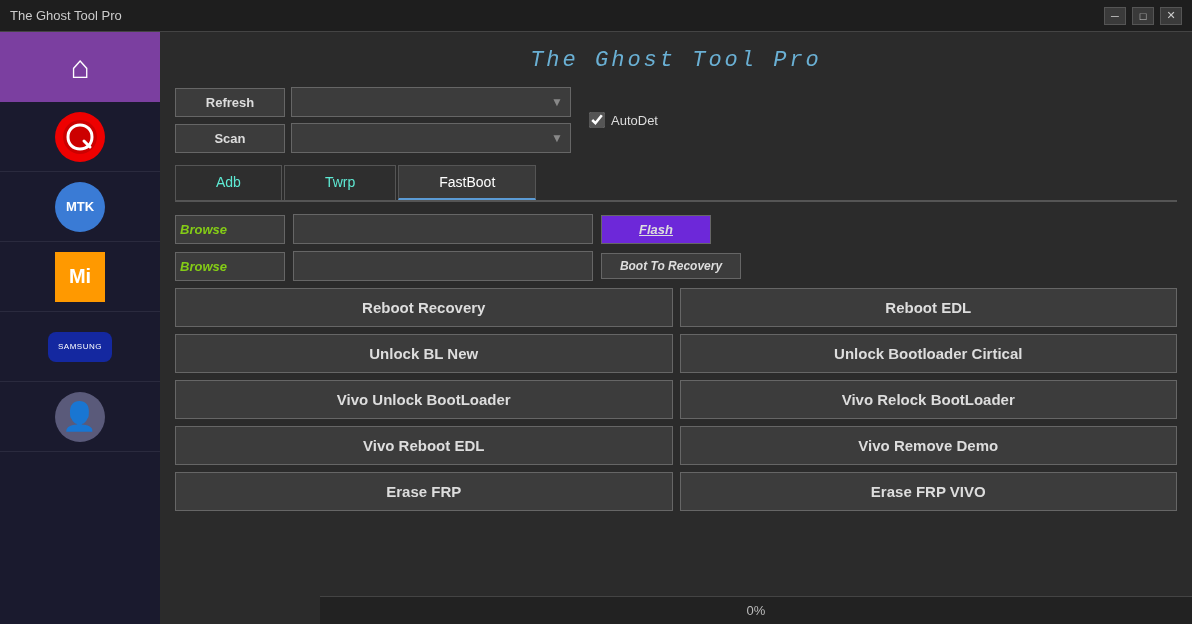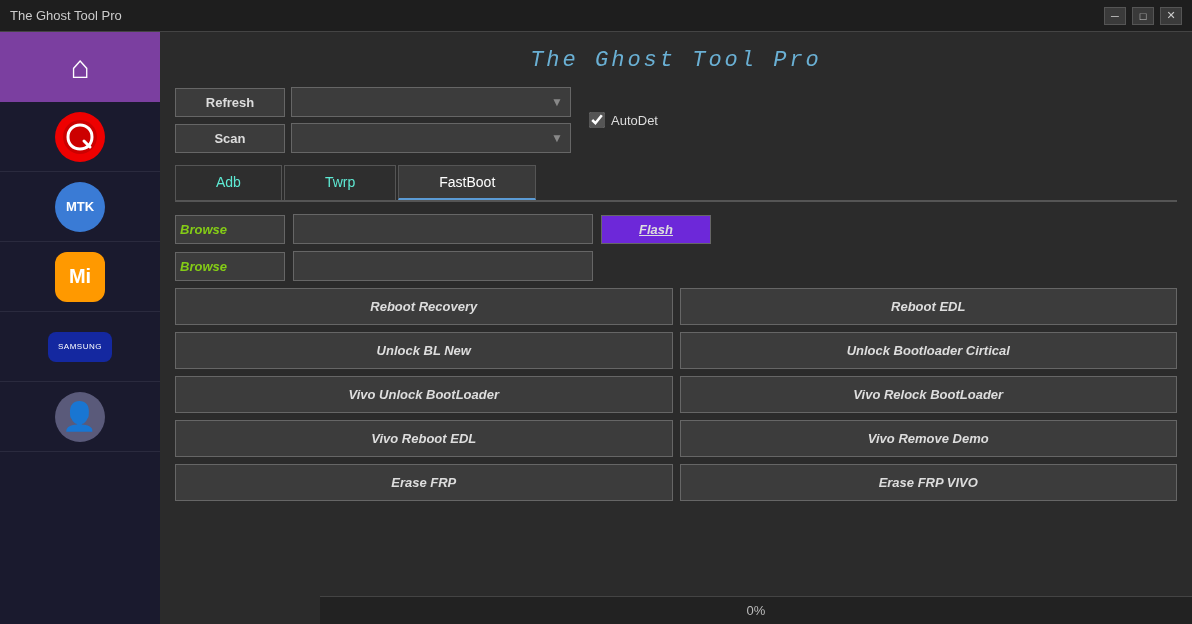--- a/index.html
+++ b/index.html
@@ -320,22 +320,21 @@
 
     .action-grid {
       display: grid;
       grid-template-columns: 1fr 1fr;
       gap: 7px;
     }
     .grid-btn {
       background: #3c3c3c;
       border: 1px solid #666;
       color: #ddd;
-      font-size: 13px;
-      font-style: italic;
+      font-size: 15px;
       font-weight: bold;
       padding: 10px 10px;
       cursor: pointer;
       text-align: center;
     }
 
     
     .progress-bar-container {
       position: absolute;
       bottom: 0;
@@ -385,21 +384,21 @@
           <circle cx="18" cy="18" r="17" fill="#cc0000"></circle>
           <path d="M18 6 C11 6 6 11 6 18 C6 25 11 30 18 30 C25 30 30 25 30 18 C30 11 25 6 18 6Z" fill="none" stroke="white" stroke-width="3"></path>
           <path d="M22 22 L28 28" stroke="white" stroke-width="3" stroke-linecap="round"></path>
         </svg>
       </div>
     </div>
     <div class="sidebar-item">
       <div class="sidebar-icon-circle icon-mtk">MTK</div>
     </div>
     <div class="sidebar-item">
-      <div class="sidebar-icon-circle icon-mi" style="border-radius:12px; width:50px; height:50px; background:#f90; color:#fff; font-size:20px; font-weight:bold; display:flex; align-items:center; justify-content:center;">Mi</div>
+      <div class="sidebar-icon-circle icon-mi" style="border-radius:0; width:50px; height:50px; background:#f90; color:#fff; font-size:20px; font-weight:bold; display:flex; align-items:center; justify-content:center;">Mi</div>
     </div>
     <div class="sidebar-item">
       <div class="icon-samsung">SAMSUNG</div>
     </div>
     <div class="sidebar-item">
       <div class="sidebar-icon-circle icon-user" style="font-size:28px;">👤</div>
     </div>
   </div>
 
   <div class="content" style="position:relative; padding-bottom: 36px;">
@@ -448,20 +447,21 @@
 
       <div class="browse-row">
         <button class="browse-btn">Browse</button>
         <input class="browse-input" type="text" value="" style="flex: 1 1 0%; max-width: 300px;">
         <button class="flash-btn">Flash</button>
       </div>
 
       <div class="browse-row">
         <button class="browse-btn">Browse</button>
         <input class="browse-input" type="text" value="" style="flex: 1 1 0%; max-width: 300px;">
+        <button class="boot-recover-btn">Boot To Recovery</button>
       </div>
 
       <div class="action-grid">
         <button class="grid-btn">Reboot Recovery</button>
         <button class="grid-btn">Reboot EDL</button>
         <button class="grid-btn">Unlock BL New</button>
         <button class="grid-btn">Unlock Bootloader Cirtical</button>
         <button class="grid-btn">Vivo Unlock BootLoader</button>
         <button class="grid-btn">Vivo Relock BootLoader</button>
         <button class="grid-btn">Vivo Reboot EDL</button>

